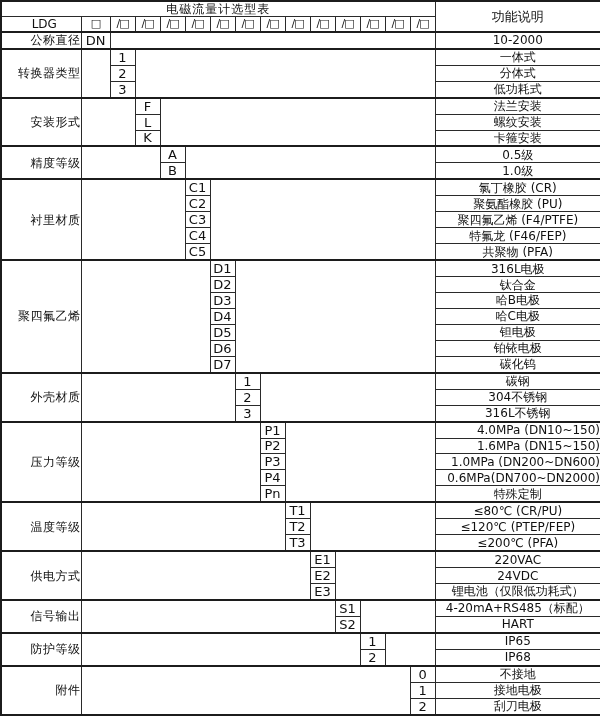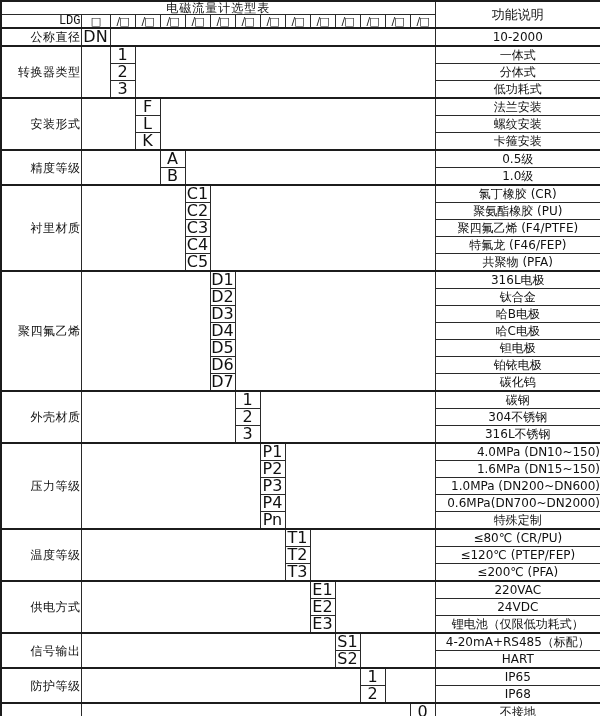--- a/index.html
+++ b/index.html
@@ -14,23 +14,23 @@
   td{
     border:1px solid #2a2a2a;
     padding:0;margin:0;
     text-align:center;vertical-align:middle;
     font-size:12px;line-height:1;
     white-space:nowrap;overflow:hidden;
   }
   td.gt{border-top:2px solid #1c1c1c;}
   td.title{font-size:12px;letter-spacing:1px;text-align:center;}
   td.fh{font-size:13px;border-radius:12px;}
-  td.ldg{text-align:right;padding-left:6px;font-size:12px;font-family:Liberation Mono, monospace;}
+  td.ldg{text-align:center;padding-left:6px;font-size:12px;}
   td.lbl{font-size:12px;letter-spacing:0.5px;text-align:right;}
-  td.code{font-size:16px;}
+  td.code{font-size:13px;}
   td.box{font-size:11px;letter-spacing:-1px;}
   td.desc{font-size:12px;}
   td.al{text-align:right;padding-left:2px;}
 </style>
 </head>
 <body>
 
 <table>
 <colgroup>
   <col style="width:80px">

